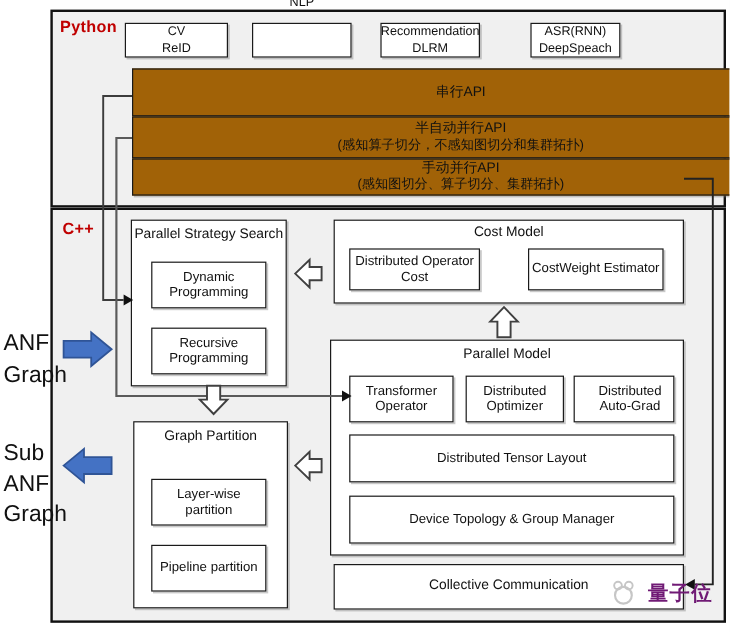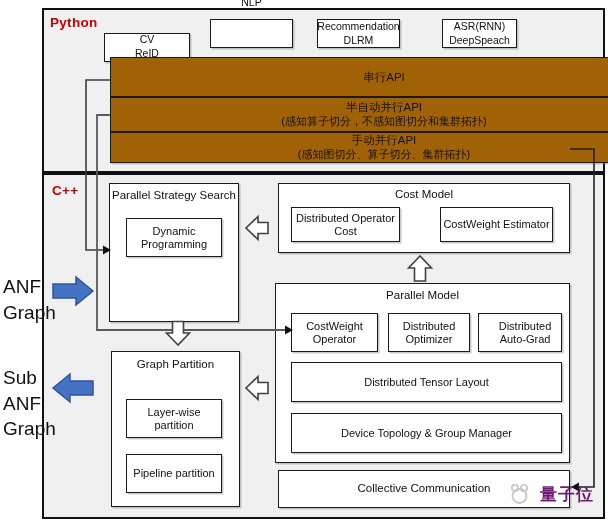--- a/index.html
+++ b/index.html
@@ -38,21 +38,21 @@
 <body>
 
 <div class="stage">
 
   <div class="frame" style="left:42px;top:8px;width:563px;height:165px;"></div>
   <div class="frame" style="left:42px;top:173px;width:563px;height:346px;"></div>
 
   <div class="lbl-red" style="left:50px;top:15px;">Python</div>
   <div class="lbl-red" style="left:52px;top:183px;">C++</div>
 
-  <div class="wbox appbox" style="left:104px;top:33px;width:86px;height:29px;justify-content:flex-end;">
+  <div class="wbox appbox" style="left:104px;top:19px;width:86px;height:29px;">
     <span>CV</span>
     <span>ReID</span>
   </div>
   <div class="wbox appbox" style="left:210px;top:19px;width:83px;height:29px;gap:48px;">
     <span>NLP</span>
     <span>Transformer</span>
   </div>
   <div class="wbox appbox" style="left:317px;top:19px;width:83px;height:29px;">
     <span>Recommendation</span>
     <span>DLRM</span>
@@ -73,36 +73,39 @@
     <div class="api-title">手动并行API</div>
     <div class="api-sub">(感知图切分、算子切分、集群拓扑)</div>
   </div>
 
   <div class="group" style="left:109px;top:183px;width:130px;height:139px;">
     <div class="group-title" style="top:5px;">Parallel Strategy Search</div>
   </div>
   <div class="wbox" style="left:126px;top:218px;width:96px;height:39px;">
     <span>Dynamic Programming</span>
   </div>
+  <div class="wbox" style="left:126px;top:273px;width:96px;height:39px;">
+    <span>Recursive Programming</span>
+  </div>
 
   <div class="group" style="left:278px;top:183px;width:292px;height:70px;">
     <div class="group-title" style="top:4px;">Cost Model</div>
   </div>
   <div class="wbox" style="left:291px;top:207px;width:109px;height:35px;">
     <span>Distributed Operator Cost</span>
   </div>
   <div class="wbox" style="left:440px;top:207px;width:113px;height:35px;">
     <span>CostWeight Estimator</span>
   </div>
 
   <div class="group" style="left:275px;top:283px;width:295px;height:180px;">
     <div class="group-title" style="top:5px;">Parallel Model</div>
   </div>
   <div class="wbox" style="left:291px;top:313px;width:87px;height:39px;">
-    <span>CostWeight Operator</span>
+    <span>Transformer Operator</span>
   </div>
   <div class="wbox" style="left:388px;top:313px;width:82px;height:39px;">
     <span>Distributed Optimizer</span>
   </div>
   <div class="wbox" style="left:478px;top:313px;width:84px;height:39px;padding-left:12px;">
     <span>Distributed Auto-Grad</span>
   </div>
   <div class="wbox" style="left:291px;top:362px;width:271px;height:40px;">
     <span>Distributed Tensor Layout</span>
   </div>

